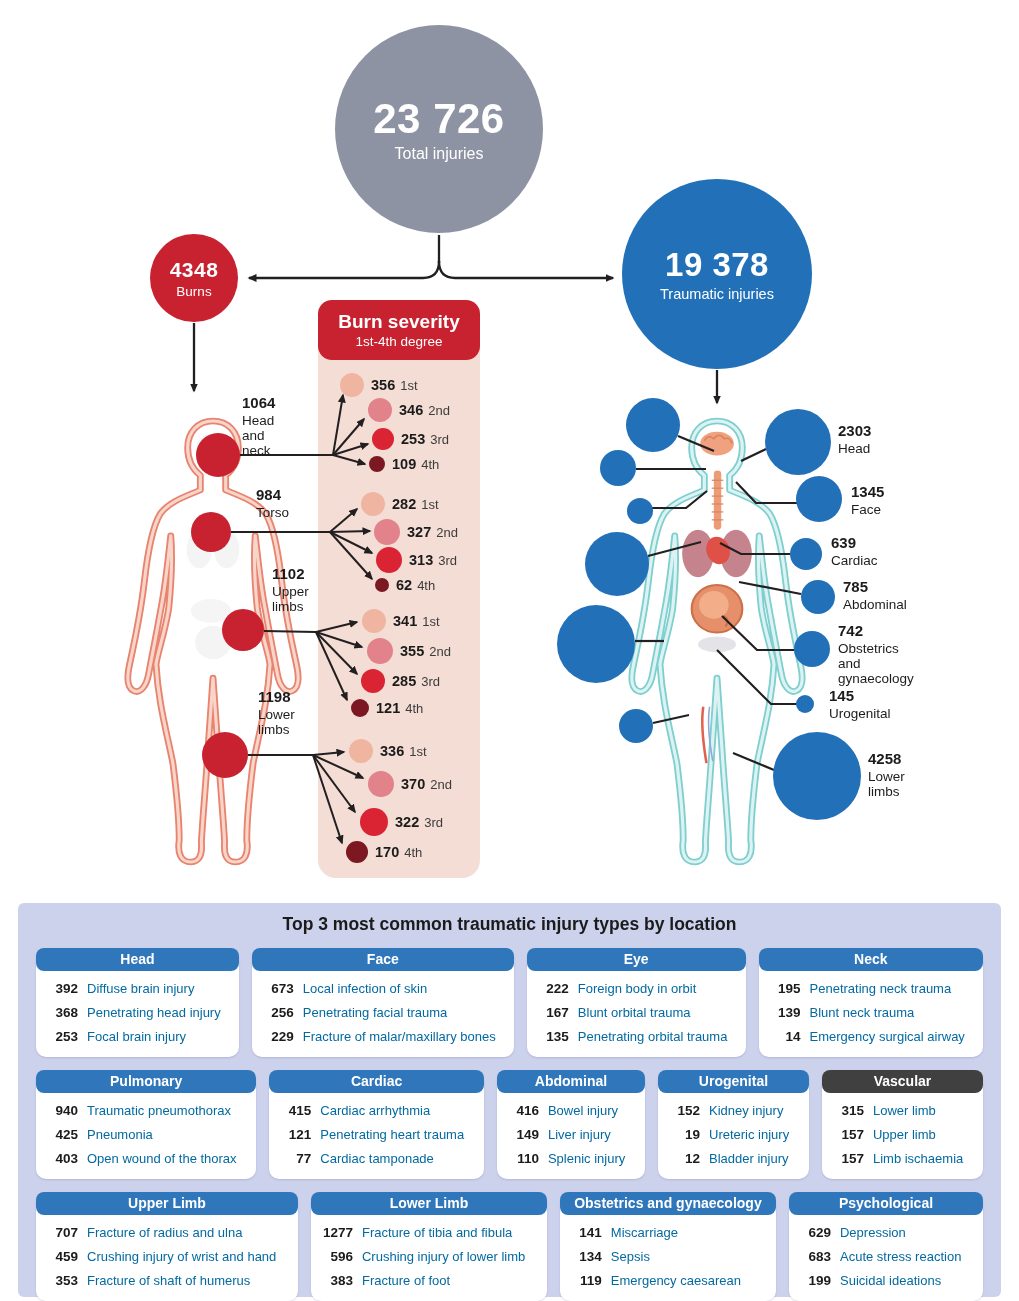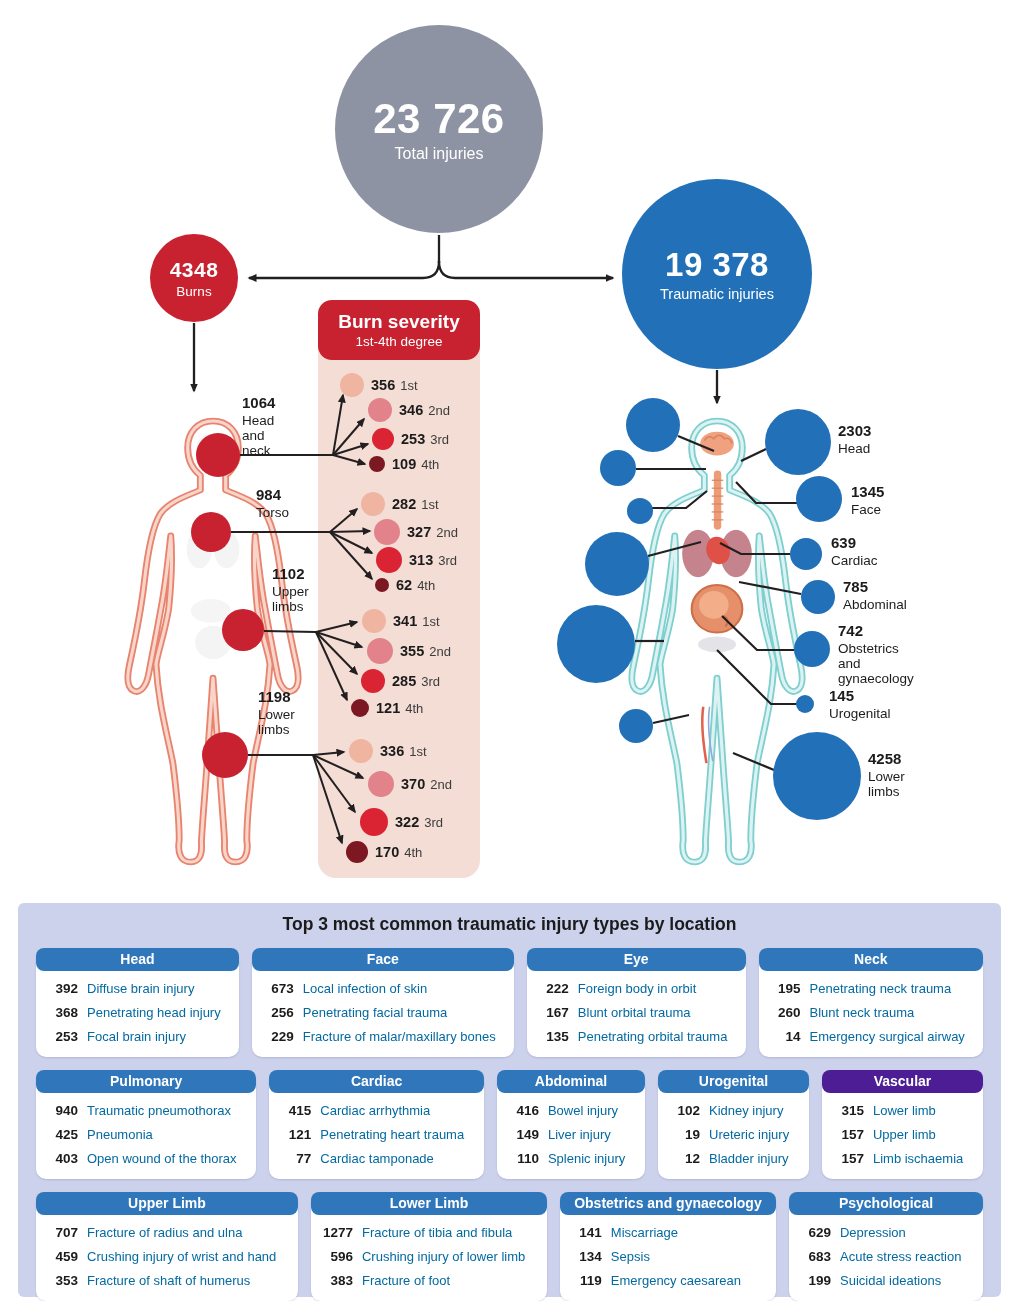--- a/index.html
+++ b/index.html
@@ -341,21 +341,21 @@
           </div>
         </div>
         <div class="card">
           <div class="cardhead" style="background: rgb(47, 119, 186);">Neck</div>
           <div class="cardbody">
             <div class="crow">
               <span class="cval">195</span>
               <span class="clab">Penetrating neck trauma</span>
             </div>
             <div class="crow">
-              <span class="cval">260</span>
+              <span class="cval">139</span>
               <span class="clab">Blunt neck trauma</span>
             </div>
             <div class="crow">
               <span class="cval">14</span>
               <span class="clab">Emergency surgical airway</span>
             </div>
           </div>
         </div>
       </div>
       <div class="cardrow">
@@ -407,35 +407,35 @@
             <div class="crow">
               <span class="cval">110</span>
               <span class="clab">Splenic injury</span>
             </div>
           </div>
         </div>
         <div class="card">
           <div class="cardhead" style="background: rgb(47, 119, 186);">Urogenital</div>
           <div class="cardbody">
             <div class="crow">
-              <span class="cval">102</span>
+              <span class="cval">152</span>
               <span class="clab">Kidney injury</span>
             </div>
             <div class="crow">
               <span class="cval">19</span>
               <span class="clab">Ureteric injury</span>
             </div>
             <div class="crow">
               <span class="cval">12</span>
               <span class="clab">Bladder injury</span>
             </div>
           </div>
         </div>
         <div class="card">
-          <div class="cardhead" style="background: #4c1d95;">Vascular</div>
+          <div class="cardhead" style="background: #404040;">Vascular</div>
           <div class="cardbody">
             <div class="crow">
               <span class="cval">315</span>
               <span class="clab">Lower limb</span>
             </div>
             <div class="crow">
               <span class="cval">157</span>
               <span class="clab">Upper limb</span>
             </div>
             <div class="crow">

